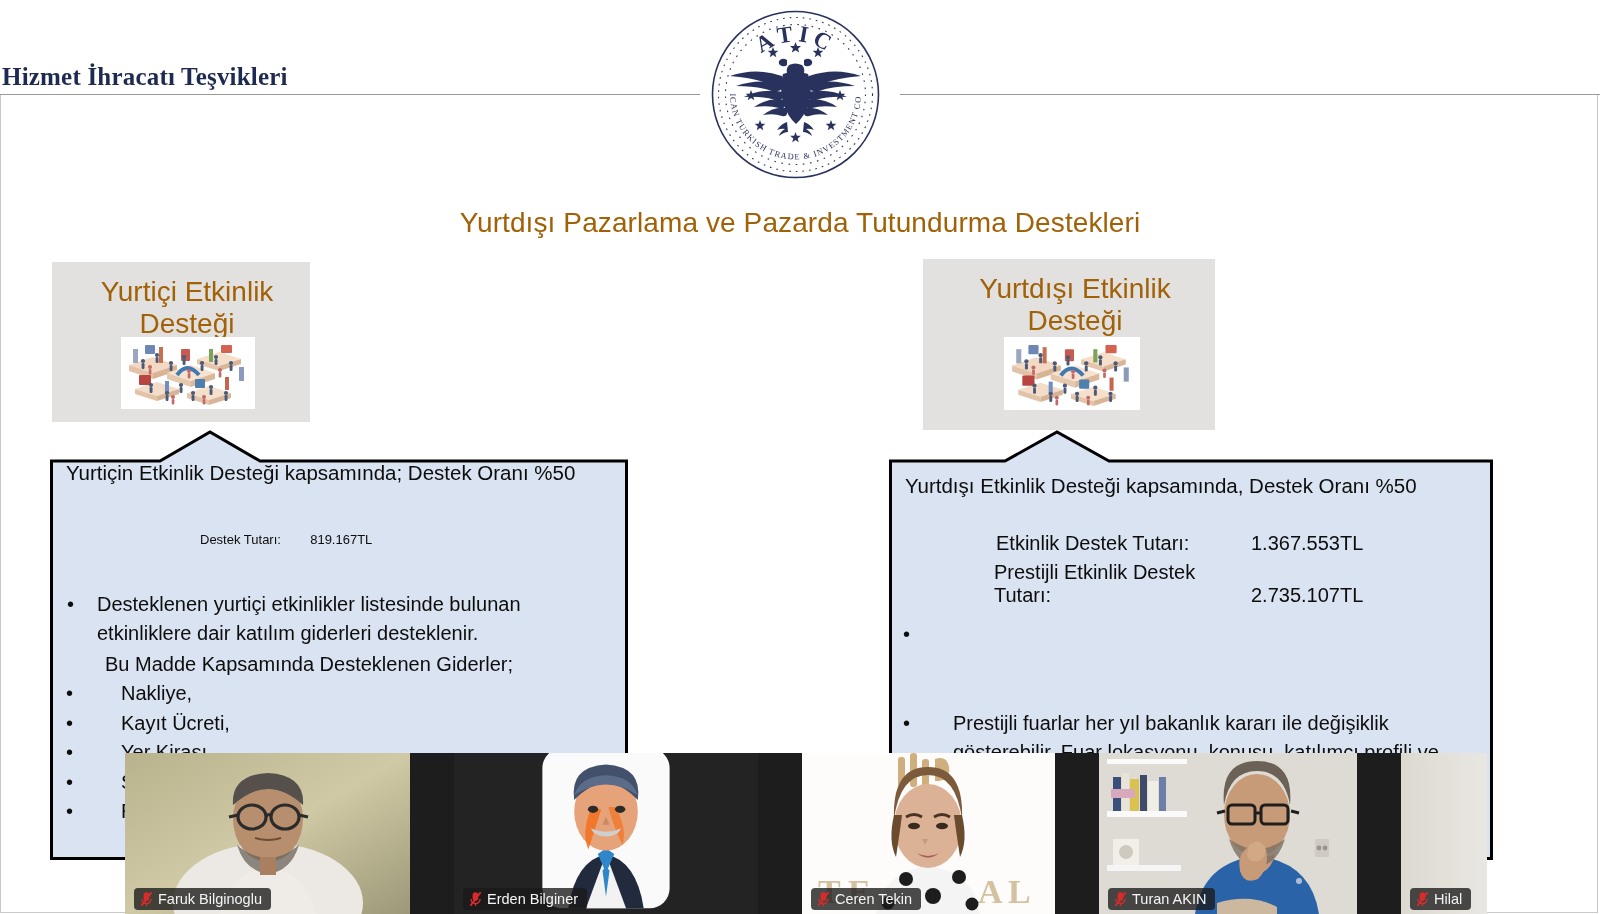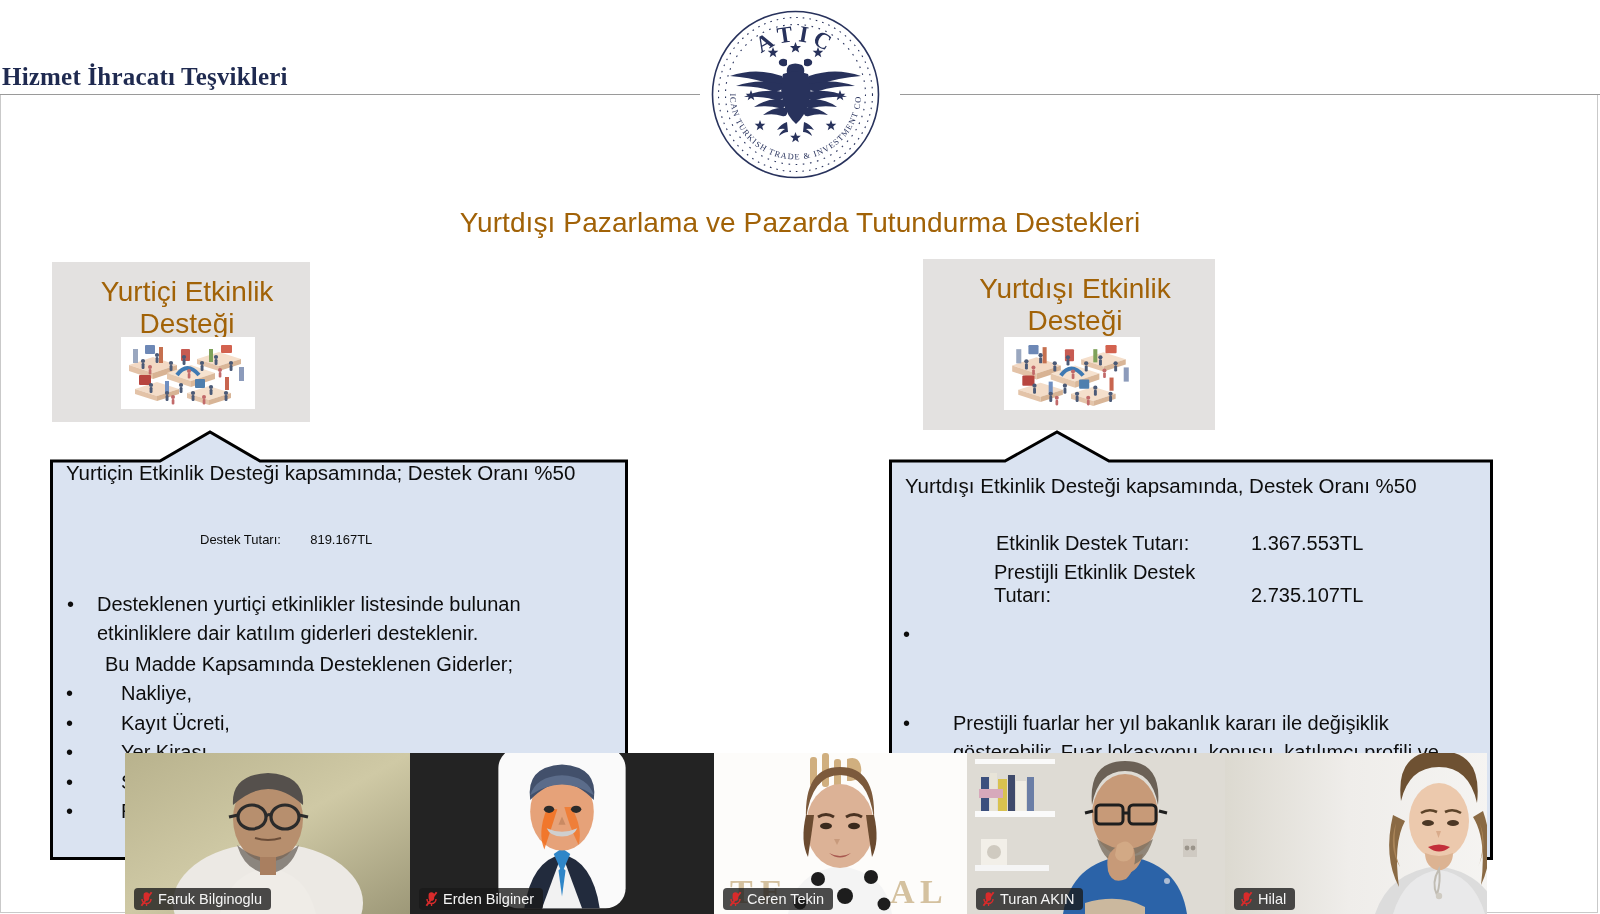--- a/index.html
+++ b/index.html
@@ -84,21 +84,21 @@
   #cr-amt2{left:105px;top:131px;}
   #cr-b1{left:14px;top:190px;width:590px;}
   #cr-b1 .bdot{width:50px;}
   #cr-b2{left:14px;top:279px;width:600px;}
   #cr-b2 .bdot{width:50px;}
   #cr-tail{left:14px;top:366px;width:600px;}
 
   
   #video-strip{
     position:absolute;left:125px;top:753px;width:1362px;height:161px;
-    background:#1d1d1d;display:flex;overflow:hidden;
+    background:#1d1d1d;display:flex;overflow:hidden;gap:44px;
   }
   .tile{position:relative;height:161px;overflow:hidden;background:#202020;flex:0 0 auto;}
   .tile .scene{position:absolute;inset:0;}
   .tile .scene svg{display:block;width:100%;height:100%;}
   .namepill{
     position:absolute;left:9px;bottom:4px;
     background:rgba(25,25,25,.78);
     border-radius:4px;
     padding:3px 9px 3px 6px;
     display:flex;align-items:center;gap:5px;

